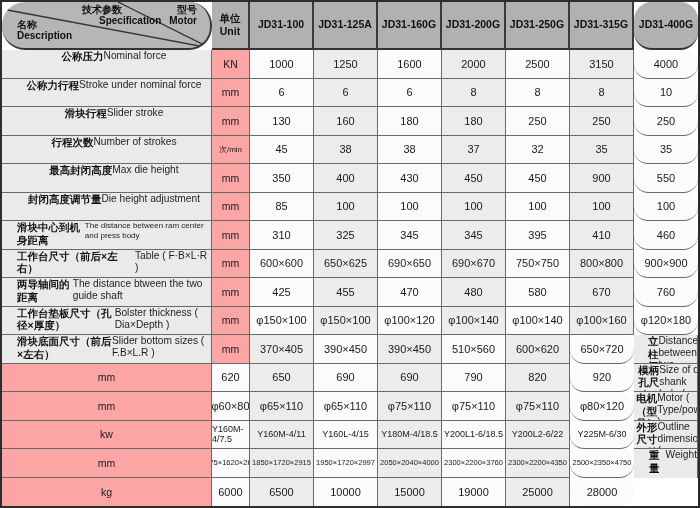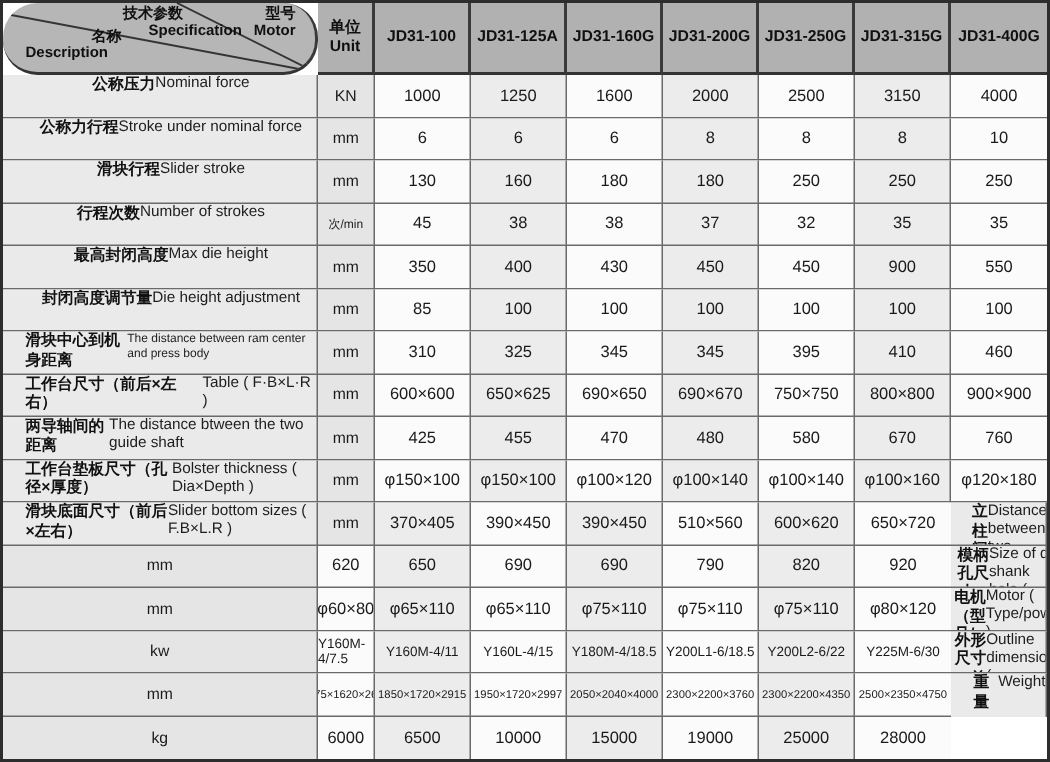--- a/index.html
+++ b/index.html
@@ -14,21 +14,21 @@
     font-family:"Liberation Sans",sans-serif;
     color:#1a1a1a;
   }
   .cell{
     box-sizing:border-box;
     border-right:1px solid #6a6a6a;
     border-bottom:1px solid #6a6a6a;
     display:flex;align-items:center;justify-content:center;
     overflow:hidden;
   }
-  .cell.colEnd{border-right:none;}
+  .cell.colEnd{border-right:none;border-radius:18px;}
   .cell.rowEnd{border-bottom:none;}
   
   .hcell{
     background:#b1b1b1;
     border-right:2px solid #3a3a3a;
     border-bottom:2px solid #333;
     font-weight:bold;font-size:10.5px;color:#101010;
     text-align:center;line-height:1.25;
     flex-direction:column;
   }
@@ -44,42 +44,42 @@
   
   .desc{
     background:#eaeaea;
     flex-direction:row;align-items:flex-start;justify-content:center;
     padding-left:15px;line-height:1.2;
   }
   .desc .zh{font-size:10.5px;font-weight:bold;color:#111;}
   .desc .en{font-size:10.2px;color:#1d1d1d;}
   .desc .en.small{font-size:8px;}
   
-  .unit{background:#e5e5e5;font-size:10.5px;}
+  .unit{background:#fca5a5;font-size:10.5px;}
   .unit.small{font-size:8px;text-align:right;}
   .val{background:#fbfbfb;font-size:11px;}
   .val.shade{background:#ececec;}
   .val.sm{font-size:9px;}
   .val.xs{font-size:7.5px;}
 </style>
 </head>
 <body>
 
 <div id="spec-table">
 
   <div class="cell" id="diag-cell">
     <svg viewBox="0 0 208 46" preserveAspectRatio="none">
       <line x1="0" y1="7" x2="208" y2="46" stroke="#333" stroke-width="1.3"></line>
       <line x1="116" y1="0" x2="208" y2="46" stroke="#333" stroke-width="1.3"></line>
     </svg>
     <span class="diag-label" style="left:80px;top:3px;">技术参数</span>
     <span class="diag-label" style="left:97px;top:14px;">Specification</span>
     <span class="diag-label" style="right:13px;top:3px;">型号</span>
     <span class="diag-label" style="right:13px;top:14px;">Motor</span>
-    <span class="diag-label" style="left:15px;top:18px;margin-left:44px;">名称</span>
+    <span class="diag-label" style="left:15px;top:18px;">名称</span>
     <span class="diag-label" style="left:15px;top:29px;">Description</span>
   </div>
 
   <div class="cell hcell">
     <span>单位</span>
     <span>Unit</span>
   </div>
 
 <div class="cell hcell">JD31-100</div>
     <div class="cell hcell">JD31-125A</div>

